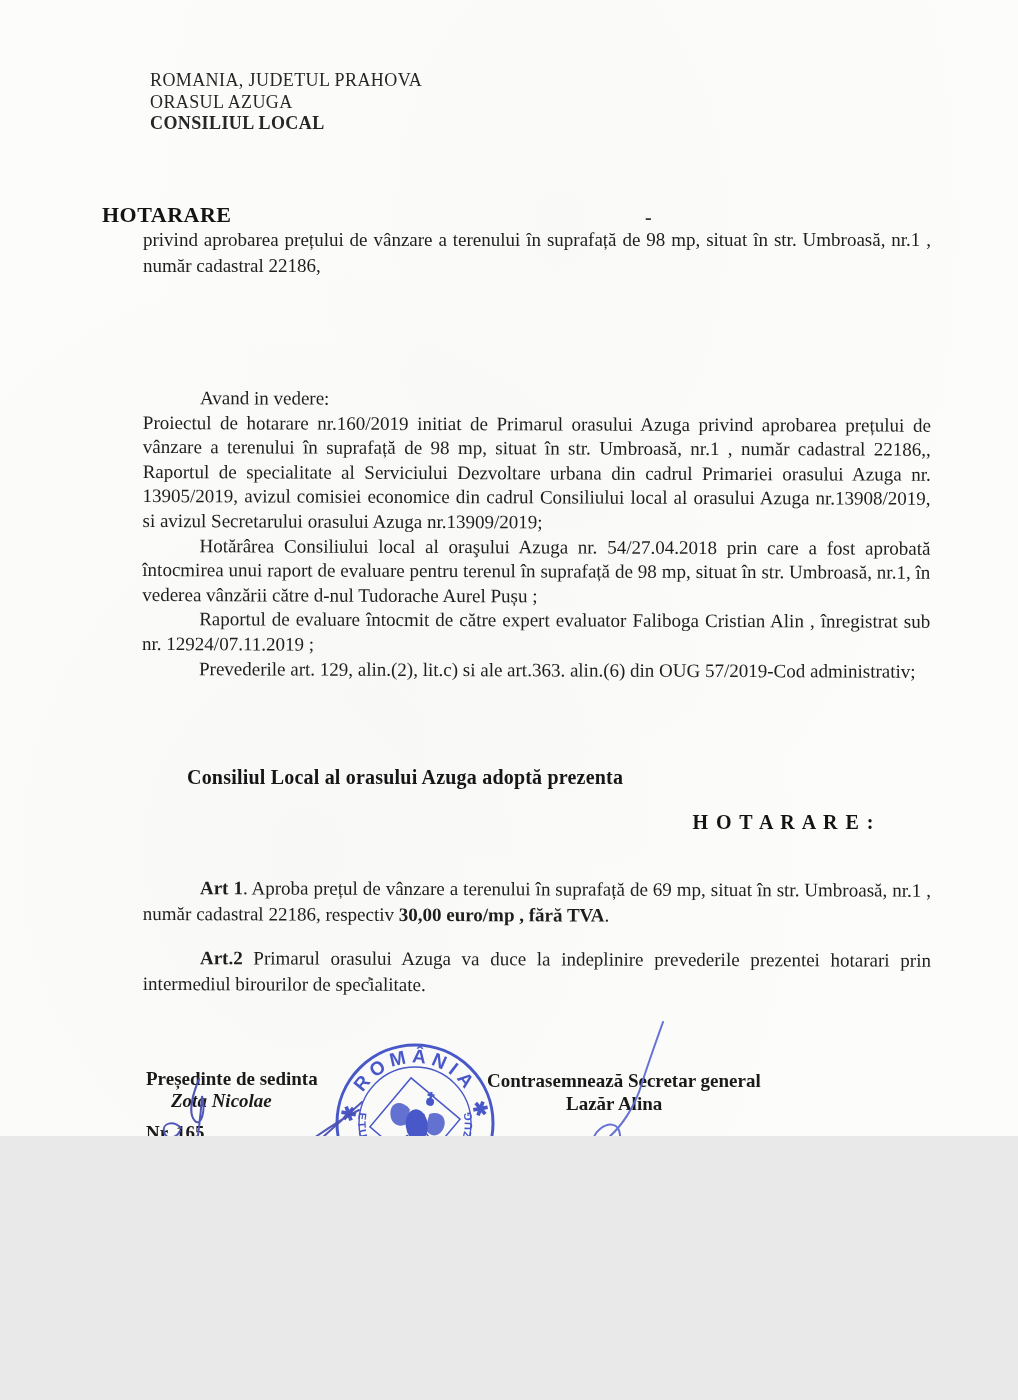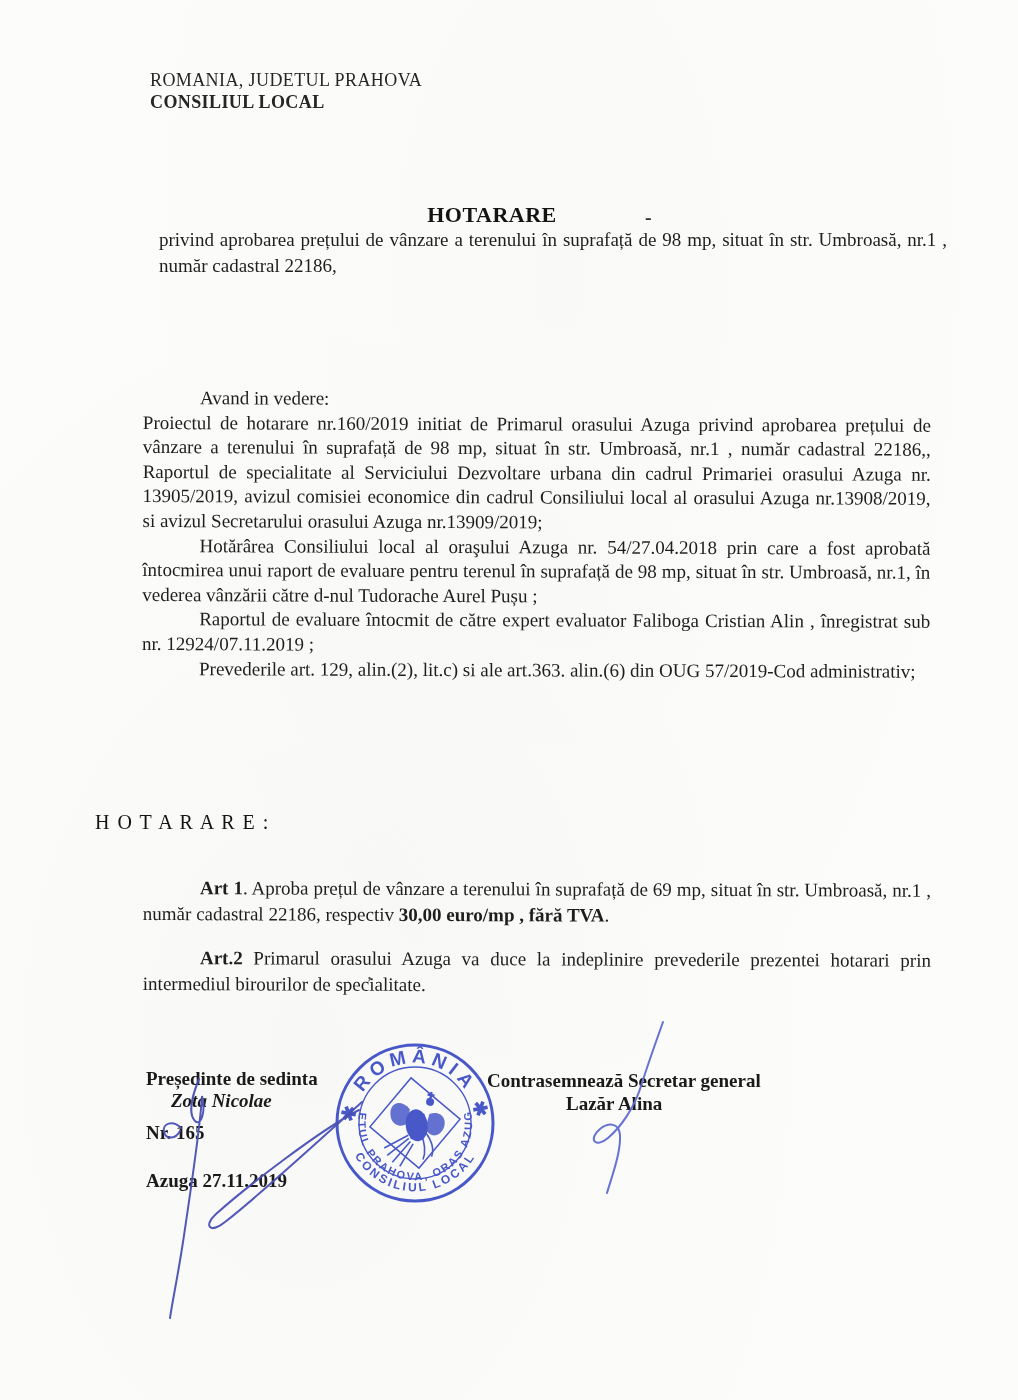--- a/index.html
+++ b/index.html
@@ -2,39 +2,39 @@
 <html><head>
 <meta charset="utf-8">
 <style>
   html,body { margin:0; padding:0; }
   body {
     width:1018px; height:1400px;
     background:#e9e9e9;
     font-family:"Liberation Serif","DejaVu Serif",serif;
   }
   .page {
-    position:relative; width:1018px; height:1400px; overflow:hidden;
+    position:relative; width:1018px; height:1136px; overflow:hidden;
     background:#fcfcfb;
     background-image:
       radial-gradient(ellipse at 55% 20%, rgba(0,0,0,0.012), rgba(0,0,0,0) 60%),
       radial-gradient(ellipse at 30% 75%, rgba(0,0,0,0.015), rgba(0,0,0,0) 55%);
     color:#1e1e1e;
   }
   .abs { position:absolute; }
   .b { font-weight:bold; }
   .header { top:70px; left:150px; font-size:18px; line-height:21.5px; letter-spacing:0.4px; color:#262626; }
-  .title-row { top:202px; left:102px; width:780px; text-align:center; font-weight:bold; font-size:22px; letter-spacing:0.5px; color:#141414; }
+  .title-row { top:202px; left:102px; width:780px; text-align:left; font-weight:bold; font-size:22px; letter-spacing:0.5px; color:#141414; }
   .title-dash { top:206px; left:645px; font-size:20px; font-weight:bold; color:#333; }
-  .subtitle { top:227px; left:159px; width:788px; font-size:19px; line-height:26px; text-align:justify; }
+  .subtitle { top:227px; left:143px; width:788px; font-size:19px; line-height:26px; text-align:justify; }
   .preamble { top:386px; left:143px; width:788px; font-size:19px; line-height:24.6px; text-align:justify; transform:rotate(0.2deg); transform-origin:left top; }
   .preamble p { margin:0; }
   .ind { text-indent:57px; }
   .temei { top:724px; left:143px; width:788px; font-size:19px; text-indent:57px; }
   .adoption { top:766px; left:187px; font-size:20px; font-weight:bold; color:#161616; letter-spacing:0.2px; }
-  .decision-heading { top:811px; left:95px; width:780px; text-align:left; font-weight:normal; font-size:20px; letter-spacing:1.5px; color:#141414; }
+  .decision-heading { top:811px; left:95px; width:780px; text-align:right; font-weight:bold; font-size:20px; letter-spacing:1.5px; color:#141414; }
   .article { left:143px; width:788px; font-size:19px; line-height:26px; text-align:justify; text-indent:57px; transform:rotate(0.2deg); transform-origin:left top; }
   .art1 { top:856px; }
   .art2 { top:926px; }
   .stray-mark { top:974px; left:367px; font-size:15px; font-weight:bold; color:#4a4a4a; }
   .sig { font-weight:bold; font-size:19px; color:#1a1a1a; white-space:nowrap; }
   .president-role { top:1068px; left:146px; }
   .president-name { top:1090px; left:171px;font-style:italic; }
   .countersign-role { top:1070px; left:487px; }
   .countersign-name { top:1093px; left:566px; }
   .issue-date { top:1170px; left:146px; }
@@ -44,36 +44,38 @@
   .ink-left { top:1070px; left:140px; width:280px; height:260px; }
   .ink-right { top:1015px; left:545px; width:140px; height:190px; }
 </style>
 </head>
 <body>
 
 <div class="page">
 
   <div class="abs header">
     <div>ROMANIA, JUDETUL PRAHOVA</div>
+    <div>ORASUL  AZUGA</div>
     <div class="b">CONSILIUL LOCAL</div>
   </div>
 
   <div class="abs title-row">HOTARARE</div>
   <div class="abs title-dash">-</div>
   <div class="abs subtitle">privind aprobarea prețului de vânzare a terenului în suprafață de 98 mp, situat în str. Umbroasă, nr.1 , număr cadastral 22186,</div>
 
   <div class="abs preamble">
     <p class="ind">Avand in vedere:</p>
     <p>Proiectul de hotarare nr.160/2019 initiat de Primarul orasului Azuga privind aprobarea prețului de vânzare a terenului în suprafață de 98 mp, situat în str. Umbroasă, nr.1 , număr cadastral 22186,, Raportul de specialitate al Serviciului Dezvoltare urbana din cadrul Primariei orasului Azuga nr. 13905/2019, avizul comisiei economice din cadrul Consiliului local al orasului Azuga nr.13908/2019, si avizul Secretarului orasului Azuga nr.13909/2019;</p>
     <p class="ind">Hotărârea Consiliului local al oraşului Azuga nr. 54/27.04.2018 prin care a fost aprobată întocmirea unui raport de evaluare pentru terenul în suprafață de 98 mp, situat în str. Umbroasă, nr.1, în vederea vânzării către d-nul Tudorache Aurel Pușu ;</p>
     <p class="ind">Raportul de evaluare   întocmit de către expert evaluator Faliboga Cristian Alin , înregistrat sub nr. 12924/07.11.2019 ;</p>
     <p class="ind">Prevederile art. 129, alin.(2), lit.c) si ale art.363. alin.(6) din OUG 57/2019-Cod administrativ;</p>
   </div>
 
 
+  <div class="abs adoption">Consiliul Local al orasului Azuga adoptă prezenta</div>
 
   <div class="abs decision-heading">H O T A R A R E :</div>
 
   <p class="abs article art1"><span class="b">Art 1</span><span>. Aproba   prețul de vânzare a terenului în suprafață de 69 mp, situat în str. Umbroasă, nr.1 , număr cadastral 22186, respectiv </span><span class="b">30,00 euro/mp , fără TVA</span><span>.</span></p>
 
   <p class="abs article art2"><span class="b">Art.2</span><span> Primarul orasului Azuga  va duce la indeplinire prevederile prezentei hotarari prin intermediul birourilor de specialitate.</span></p>
 
   <div class="abs stray-mark">ʼ</div>
 
   <div class="abs sig president-role">Președinte de sedinta</div>

